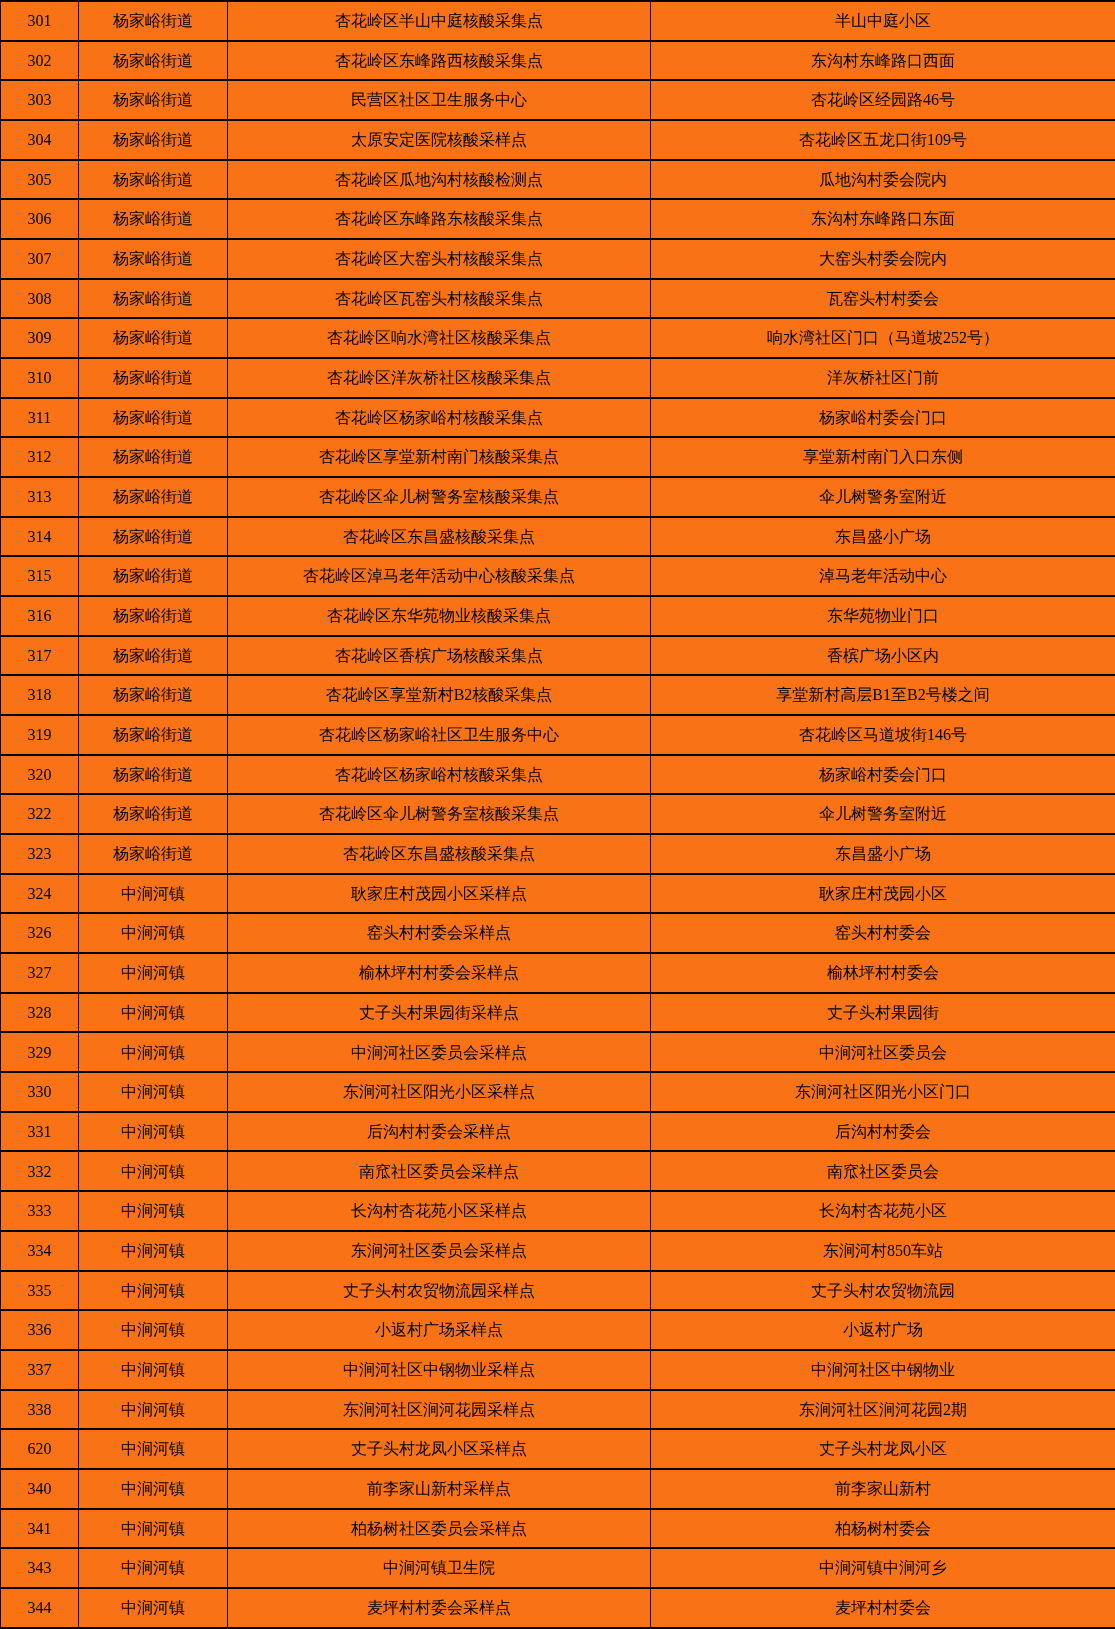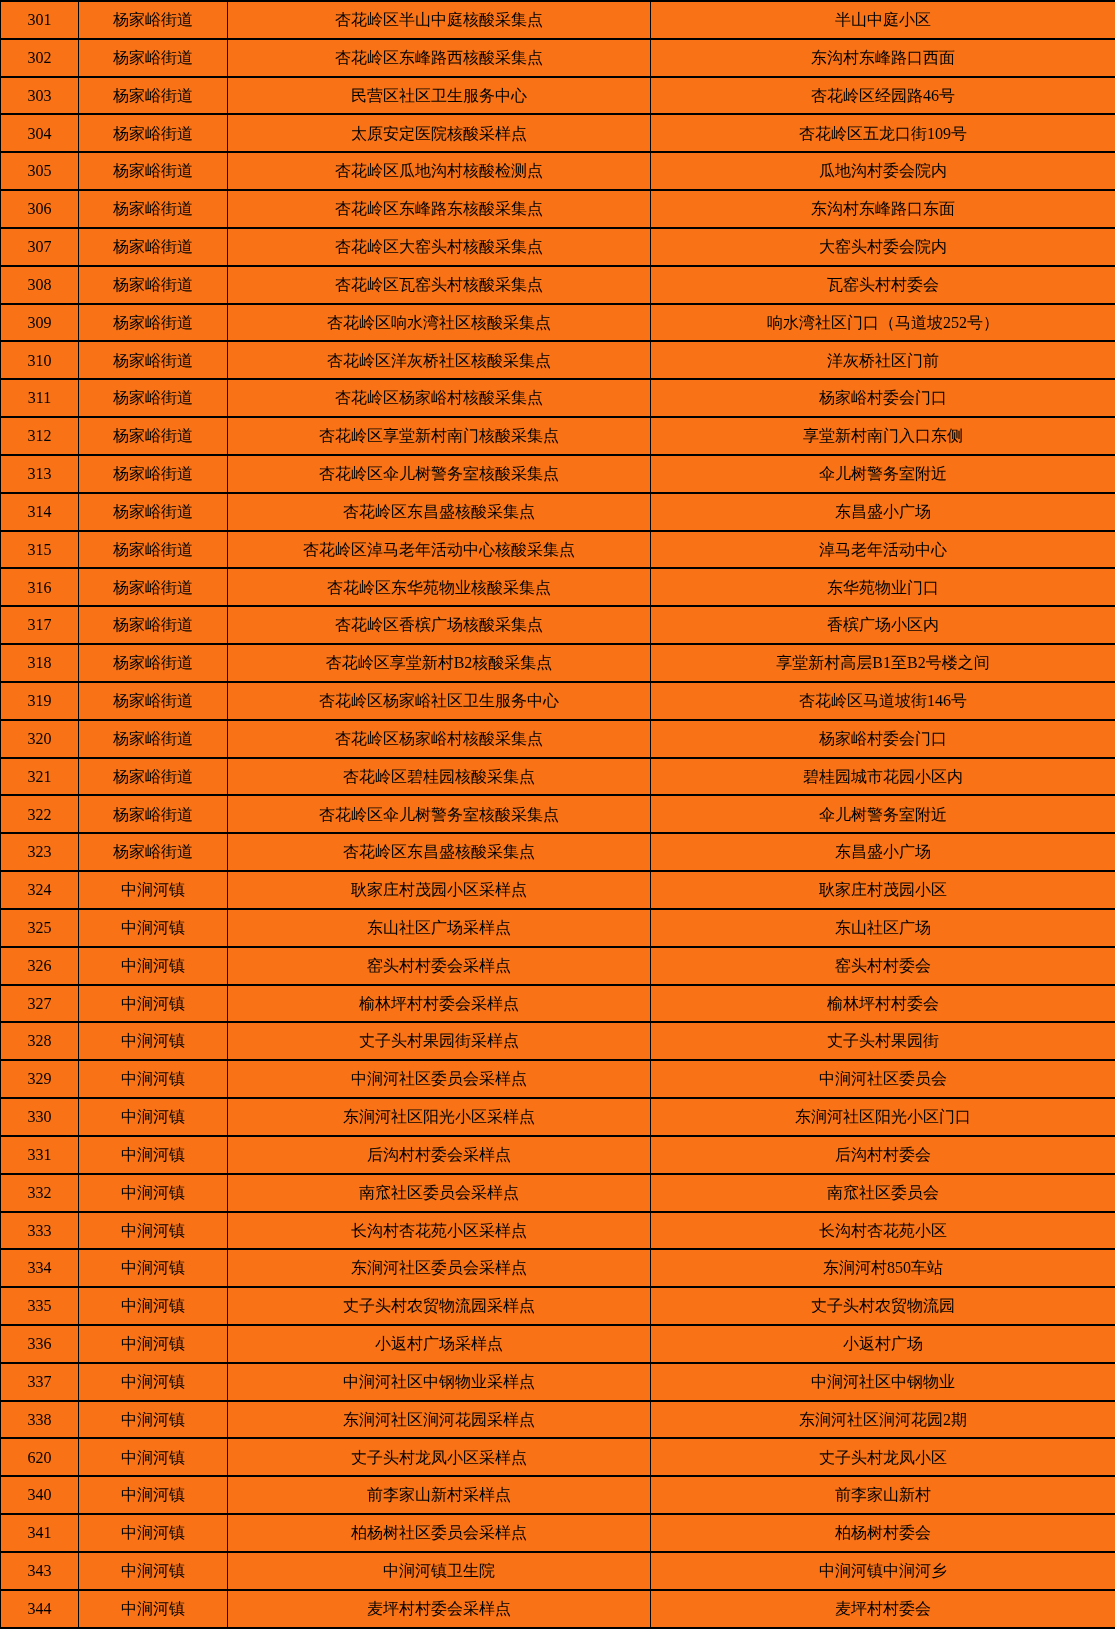--- a/index.html
+++ b/index.html
@@ -166,48 +166,36 @@
           <td>杏花岭区杨家峪社区卫生服务中心</td>
           <td>杏花岭区马道坡街146号</td>
         </tr>
         <tr>
           <td>320</td>
           <td>杨家峪街道</td>
           <td>杏花岭区杨家峪村核酸采集点</td>
           <td>杨家峪村委会门口</td>
         </tr>
         <tr>
-          <td>321</td>
-          <td>杨家峪街道</td>
-          <td>杏花岭区碧桂园核酸采集点</td>
-          <td>碧桂园城市花园小区内</td>
-        </tr>
-        <tr>
           <td>322</td>
           <td>杨家峪街道</td>
           <td>杏花岭区伞儿树警务室核酸采集点</td>
           <td>伞儿树警务室附近</td>
         </tr>
         <tr>
           <td>323</td>
           <td>杨家峪街道</td>
           <td>杏花岭区东昌盛核酸采集点</td>
           <td>东昌盛小广场</td>
         </tr>
         <tr>
           <td>324</td>
           <td>中涧河镇</td>
           <td>耿家庄村茂园小区采样点</td>
           <td>耿家庄村茂园小区</td>
-        </tr>
-        <tr>
-          <td>325</td>
-          <td>中涧河镇</td>
-          <td>东山社区广场采样点</td>
-          <td>东山社区广场</td>
         </tr>
         <tr>
           <td>326</td>
           <td>中涧河镇</td>
           <td>窑头村村委会采样点</td>
           <td>窑头村村委会</td>
         </tr>
         <tr>
           <td>327</td>
           <td>中涧河镇</td>

